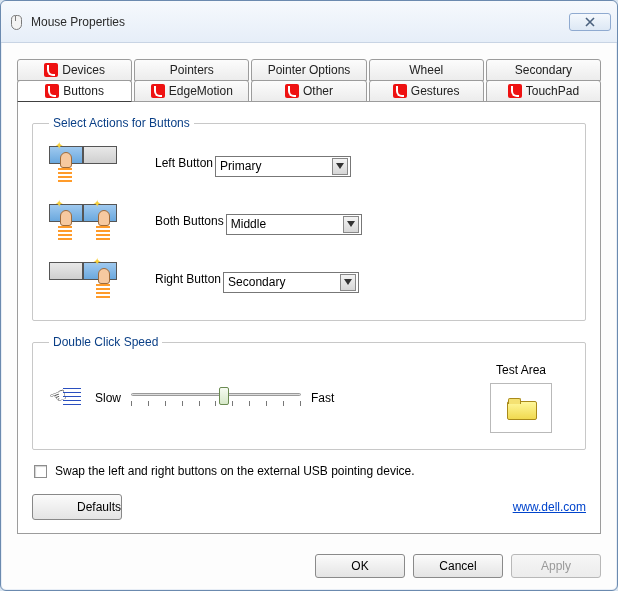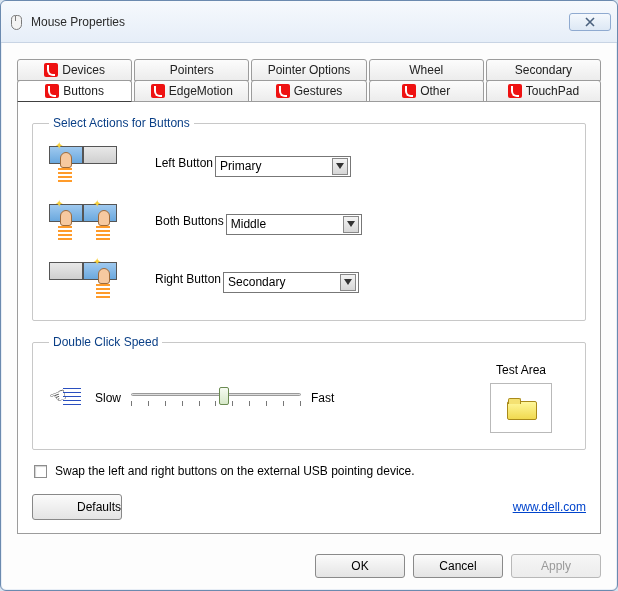--- a/index.html
+++ b/index.html
@@ -264,25 +264,25 @@
       <div class="tab active">
           <span class="syn-ico"></span>
           <span>Buttons</span>
         </div>
       <div class="tab">
           <span class="syn-ico"></span>
           <span>EdgeMotion</span>
         </div>
       <div class="tab">
           <span class="syn-ico"></span>
+          <span>Other</span>
+        </div>
+      <div class="tab">
+          <span class="syn-ico"></span>
           <span>Gestures</span>
-        </div>
-      <div class="tab">
-          <span class="syn-ico"></span>
-          <span>Other</span>
         </div>
       <div class="tab">
           <span class="syn-ico"></span>
           <span>TouchPad</span>
         </div>
     </div>
 
     <div class="tabsheet">
 
       <fieldset>

